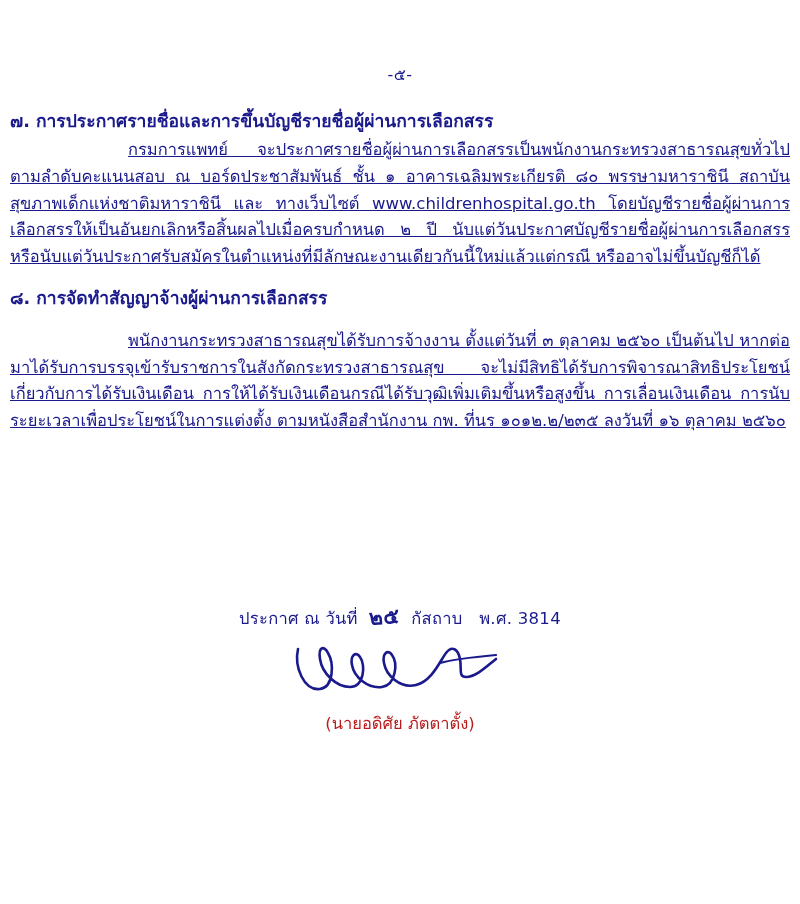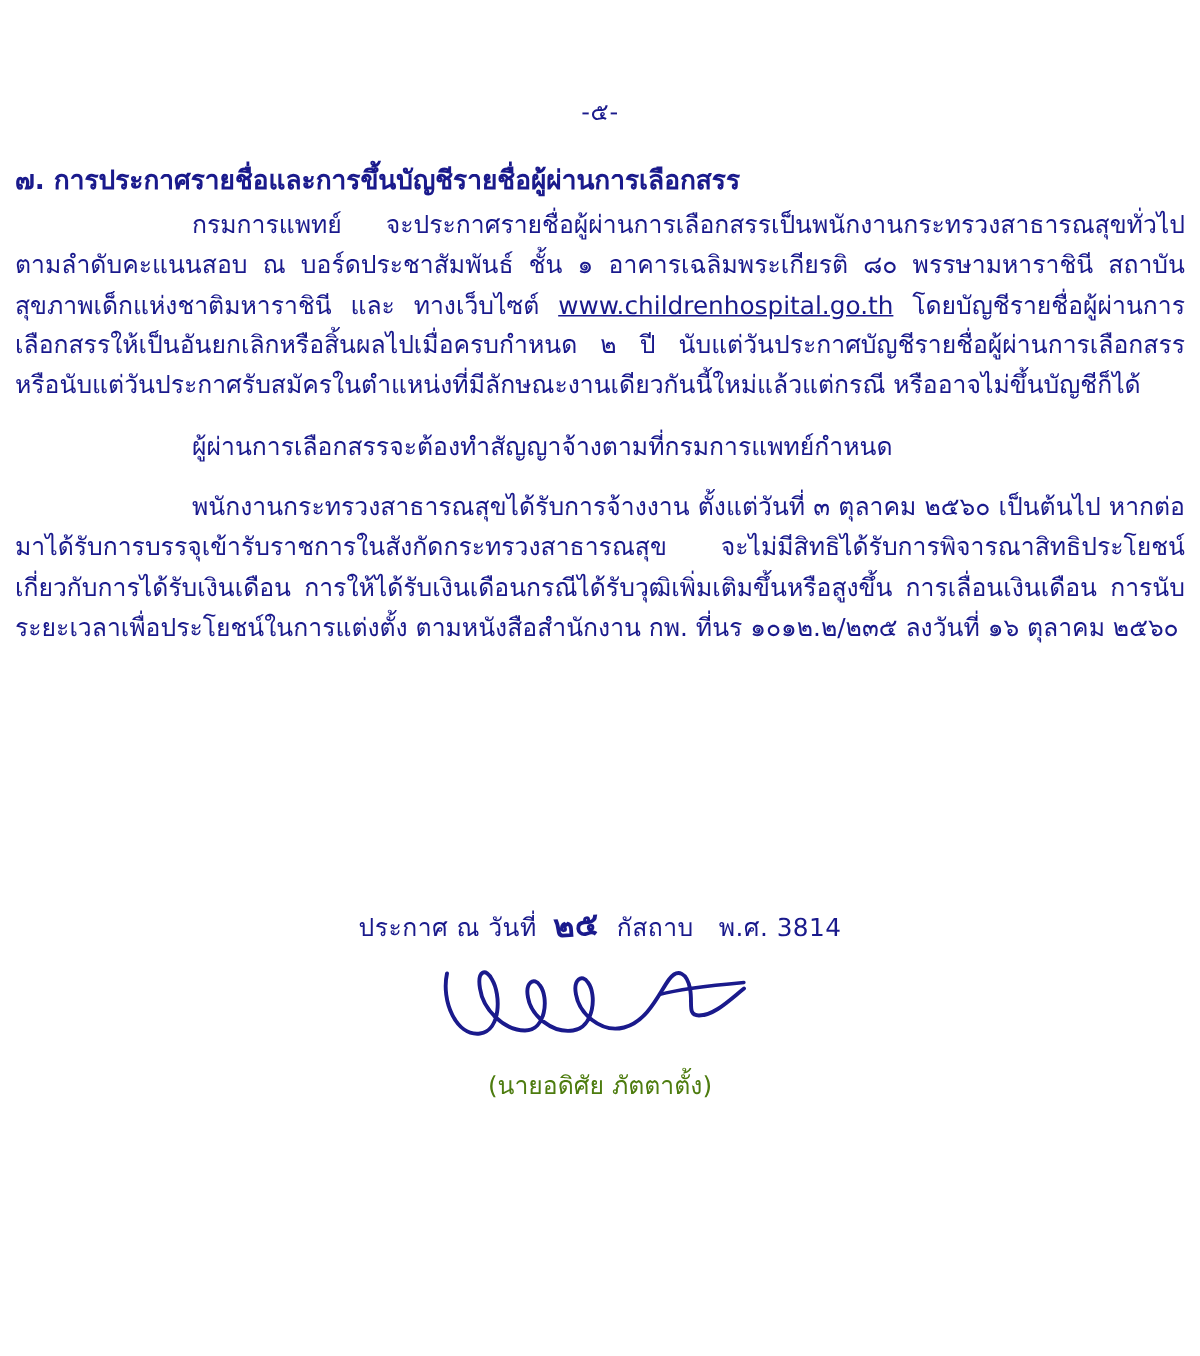--- a/index.html
+++ b/index.html
@@ -48,20 +48,21 @@
   .para {
     font-size: 16.5px;
     line-height: 1.62;
     color: #1a1a8c;
     margin: 0;
     text-align: justify;
     text-justify: inter-word;
   }
   .para.indent {
     text-indent: 118px;
+    text-decoration: underline;
   }
   .gap-md { height: 14px; }
   .link {
     color: #1a1a8c;
     text-decoration: underline;
   }
   .sig-block {
     position: absolute;
     left: 0;
     top: 600px;
@@ -91,40 +92,40 @@
     position: absolute;
     left: 50%;
     top: 0;
     transform: translateX(-50%);
   }
   .sig-name,
   .sig-title1,
   .sig-title2 {
     text-align: center;
     font-size: 16.5px;
-    color: #4d7c0f;
+    color: #b91c1c;
     line-height: 1.6;
     white-space: nowrap;
   }
 </style>
 </head>
 <body>
 
 <div class="page">
 
   <div class="page-number">-๕-</div>
 
   <div class="content">
 
     <p class="section-head">๗. การประกาศรายชื่อและการขึ้นบัญชีรายชื่อผู้ผ่านการเลือกสรร</p>
     <p class="para indent"><span>กรมการแพทย์ จะประกาศรายชื่อผู้ผ่านการเลือกสรรเป็นพนักงานกระทรวงสาธารณสุขทั่วไปตามลำดับคะแนนสอบ ณ  บอร์ดประชาสัมพันธ์ ชั้น ๑ อาคารเฉลิมพระเกียรติ ๘๐ พรรษามหาราชินี สถาบันสุขภาพเด็กแห่งชาติมหาราชินี และ  ทางเว็บไซต์ </span><a class="link" href="#">www.childrenhospital.go.th</a><span> โดยบัญชีรายชื่อผู้ผ่านการเลือกสรรให้เป็นอันยกเลิกหรือสิ้นผลไปเมื่อครบกำหนด ๒ ปี นับแต่วันประกาศบัญชีรายชื่อผู้ผ่านการเลือกสรร หรือนับแต่วันประกาศรับสมัครในตำแหน่งที่มีลักษณะงานเดียวกันนี้ใหม่แล้วแต่กรณี หรืออาจไม่ขึ้นบัญชีก็ได้</span></p>
 
     <div class="gap-md"></div>
 
-    <p class="para indent">ผู้ผ่านการเลือกสรรจะต้องทำสัญญาจ้างตามที่กรมการแพทย์กำหนด</p>
+    <p class="section-head">๘. การจัดทำสัญญาจ้างผู้ผ่านการเลือกสรร</p>
 
     <div class="gap-md"></div>
 
     <p class="para indent">พนักงานกระทรวงสาธารณสุขได้รับการจ้างงาน ตั้งแต่วันที่ ๓ ตุลาคม ๒๕๖๐ เป็นต้นไป หากต่อมาได้รับการบรรจุเข้ารับราชการในสังกัดกระทรวงสาธารณสุข จะไม่มีสิทธิได้รับการพิจารณาสิทธิประโยชน์เกี่ยวกับการได้รับเงินเดือน การให้ได้รับเงินเดือนกรณีได้รับวุฒิเพิ่มเติมขึ้นหรือสูงขึ้น การเลื่อนเงินเดือน การนับระยะเวลาเพื่อประโยชน์ในการแต่งตั้ง ตามหนังสือสำนักงาน กพ. ที่นร ๑๐๑๒.๒/๒๓๕ ลงวันที่ ๑๖ ตุลาคม ๒๕๖๐</p>
 
   </div>
 
   <div class="sig-block">
 
     <div class="announce-line">

